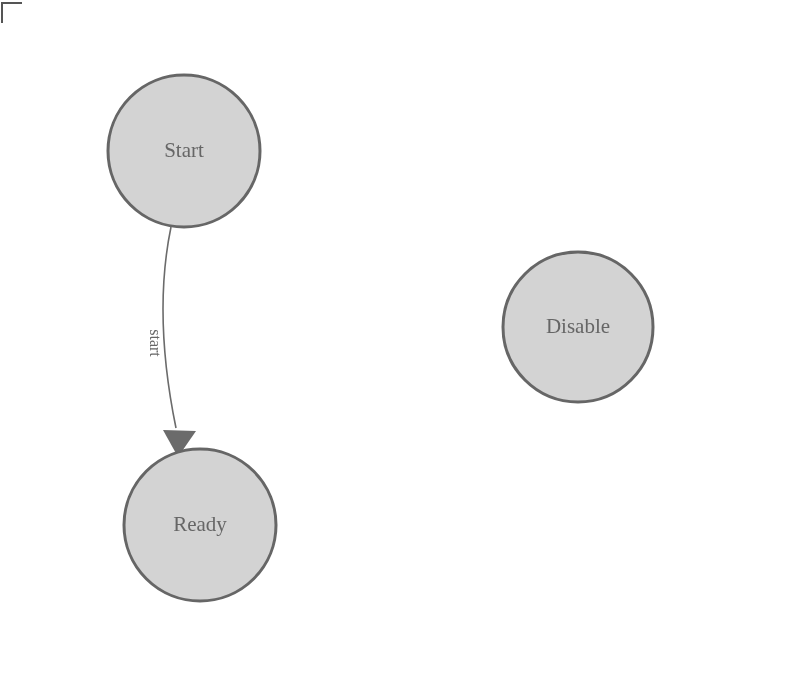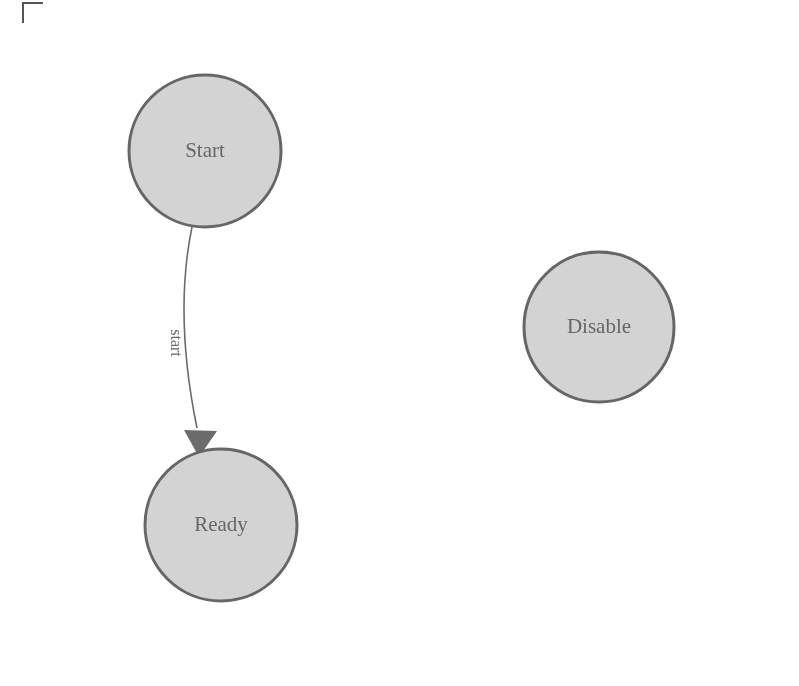--- a/index.html
+++ b/index.html
@@ -61,21 +61,21 @@
   .corner-marker {
     stroke: #555555;
     stroke-width: 2;
     fill: none;
     stroke-linecap: butt;
   }
 </style>
 </head>
 <body style="width: 799px; height: 686px;">
 
-<div id="canvas-root" style="background: rgb(255, 255, 255); width: 712px; height: 686px; margin-left: 21px;">
+<div id="canvas-root" style="background: rgb(255, 255, 255); width: 712px; height: 686px;">
   <svg id="diagram" viewBox="0 0 799 686" xmlns="http://www.w3.org/2000/svg" style="width: 799px; height: 686px;">
 
     <g>
       <path class="corner-marker" id="corner-bracket-path" d="M 2,23 L 2,3 L 22,3" style="stroke: rgb(85, 85, 85);"></path>
     </g>
 
     <g>
       <path class="edge-path" id="edge0-path" d="M 171,227 C 159,285 160,350 176,428" style="stroke: rgb(107, 107, 107);"></path>
       <polygon class="edge-arrowhead" id="edge0-arrow" points="163,430 196,431 178,457" style="fill: rgb(107, 107, 107);"></polygon>
       <text class="edge-label" id="edge0-label" x="150" y="343" transform="rotate(90 150 343)" style="fill: rgb(102, 102, 102);">start</text>

